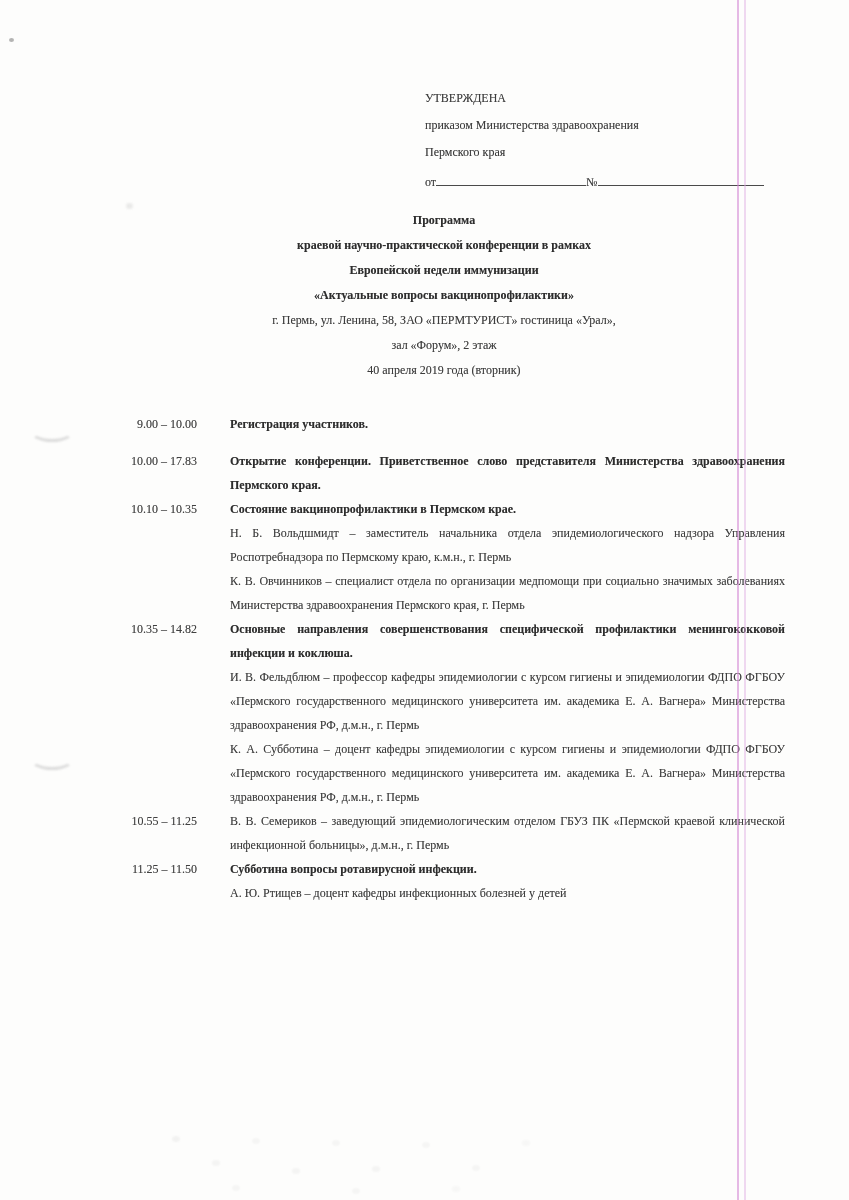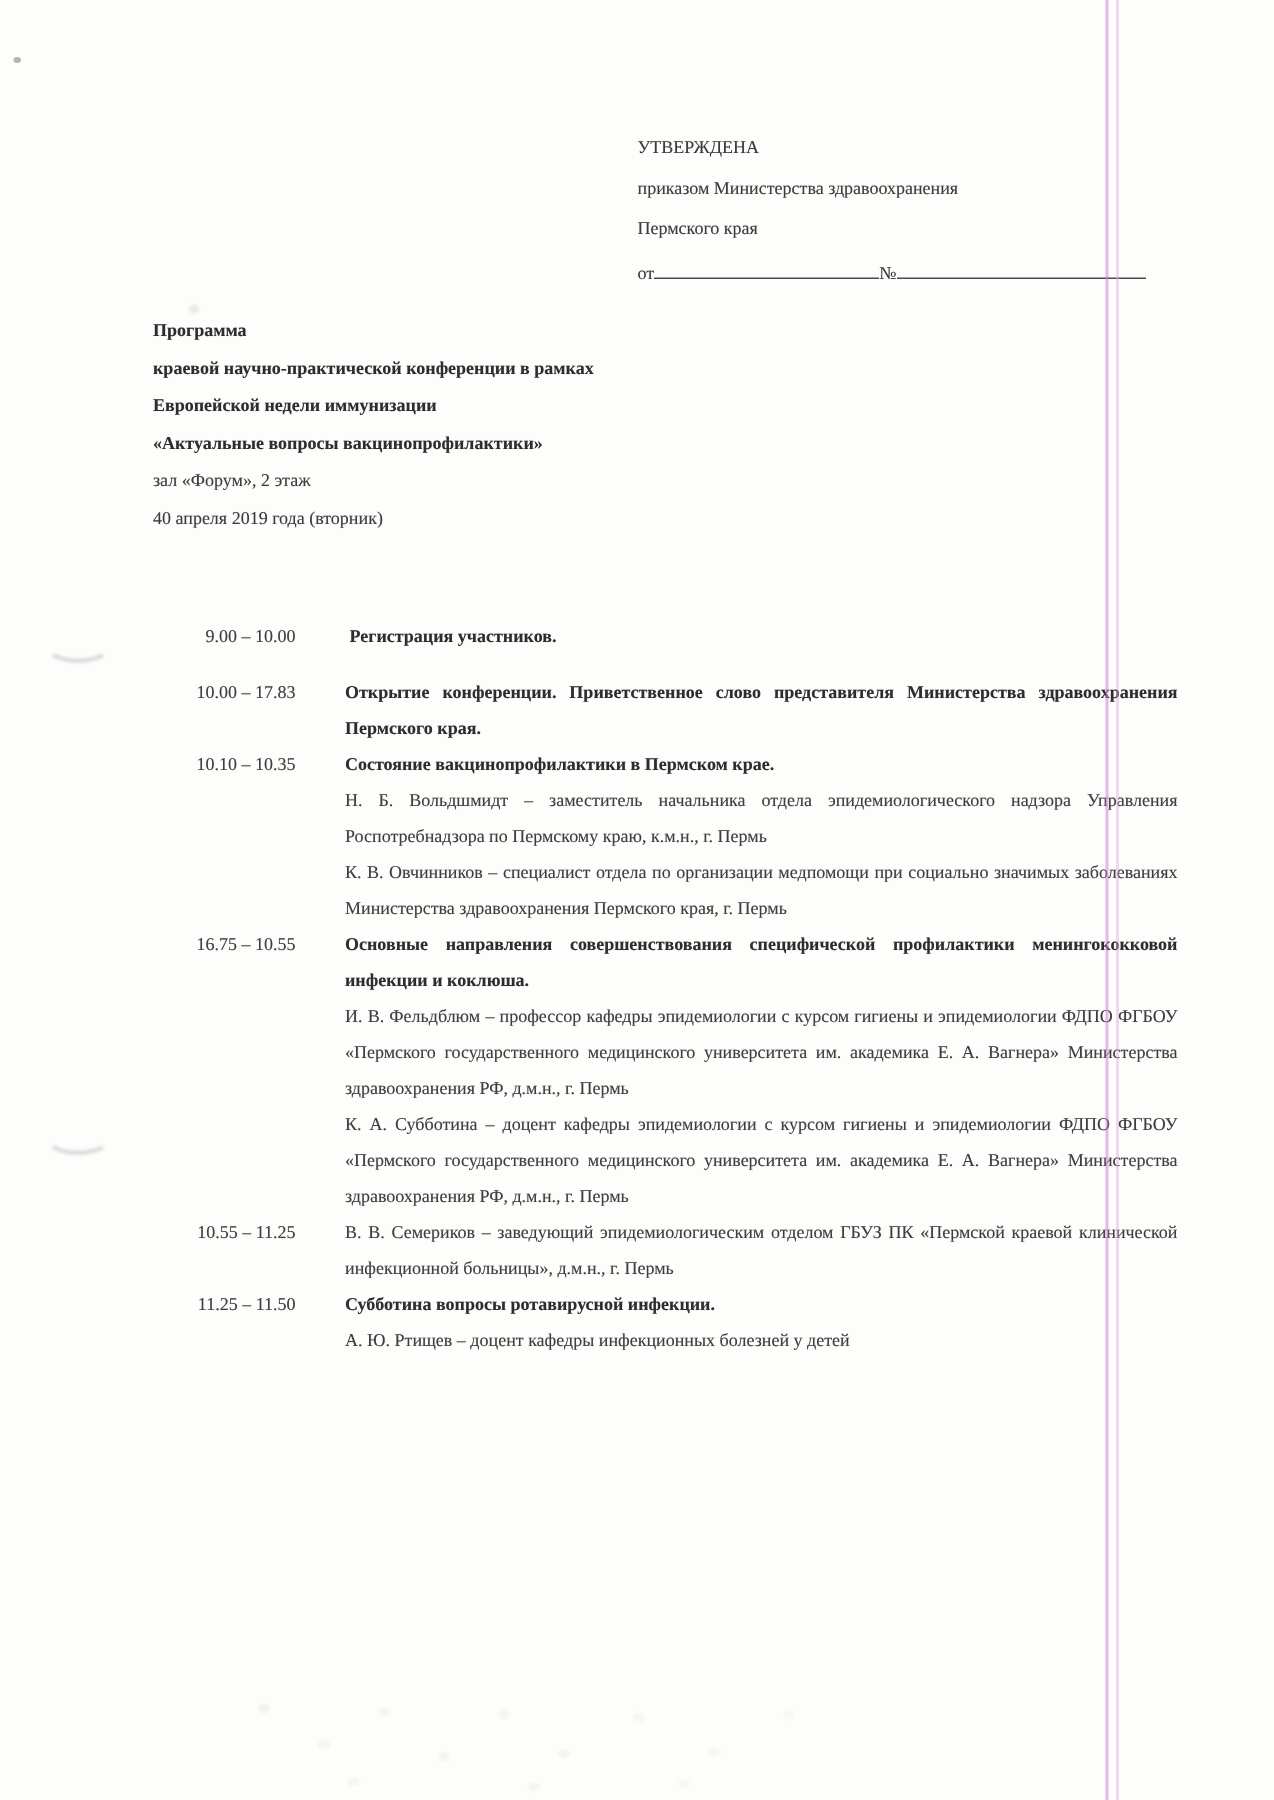--- a/index.html
+++ b/index.html
@@ -33,34 +33,34 @@
   }
   .blank-date { width: 150px; }
   .blank-num  { width: 166px; }
 
   
   .title-block {
     position: absolute;
     left: 102px;
     top: 208px;
     width: 684px;
-    text-align: left;
+    text-align: center;
     line-height: 25px;
   }
   .title-bold { font-weight: 700; color: #2d2d2d; }
 
   
   .schedule {
     position: absolute;
     left: 85px;
     top: 412px;
     width: 703px;
   }
   .row { display: flex; align-items: flex-start; }
-  .row.first { margin-bottom: 13px; justify-content: space-between; }
+  .row.first { margin-bottom: 13px; }
   .time {
     flex: 0 0 112px;
     text-align: right;
     white-space: nowrap;
     color: #404040;
   }
   .content {
     margin-left: 33px;
     width: 555px;
     text-align: justify;
@@ -121,20 +121,21 @@
     <div>приказом Министерства здравоохранения</div>
     <div>Пермского края</div>
     <div class="from-line"><span>от</span><span class="blank blank-date"></span><span>№</span><span class="blank blank-num"></span></div>
   </div>
 
   <div class="title-block">
     <div class="title-bold">Программа</div>
     <div class="title-bold">краевой научно-практической конференции в рамках</div>
     <div class="title-bold">Европейской недели иммунизации</div>
     <div class="title-bold">«Актуальные вопросы вакцинопрофилактики»</div>
+    <div>г. Пермь, ул. Ленина, 58, ЗАО «ПЕРМТУРИСТ» гостиница «Урал»,</div>
     <div>зал «Форум», 2 этаж</div>
     <div>40 апреля 2019 года (вторник)</div>
   </div>
 
   <div class="schedule" id="schedule">
       <div class="row first">
         <div class="time">9.00 – 10.00</div>
         <div class="content">
           <div class="entry-title">Регистрация участников.</div>
         </div>
@@ -147,21 +148,21 @@
       </div>
       <div class="row">
         <div class="time">10.10 – 10.35</div>
         <div class="content">
           <div class="entry-title">Состояние вакцинопрофилактики в Пермском крае.</div>
           <div class="speaker">Н.&nbsp;Б.&nbsp;Вольдшмидт&nbsp;–&nbsp;заместитель начальника отдела эпидемиологического надзора Управления Роспотребнадзора по Пермскому краю, к.м.н., г.&nbsp;Пермь</div>
           <div class="speaker">К.&nbsp;В.&nbsp;Овчинников&nbsp;–&nbsp;специалист отдела по организации медпомощи при социально значимых заболеваниях Министерства здравоохранения Пермского края, г.&nbsp;Пермь</div>
         </div>
       </div>
       <div class="row">
-        <div class="time">16.75 – 10.55</div>
+        <div class="time">10.35 – 14.82</div>
         <div class="content">
           <div class="entry-title">Основные направления совершенствования специфической профилактики менингококковой инфекции и коклюша.</div>
           <div class="speaker">И.&nbsp;В.&nbsp;Фельдблюм&nbsp;–&nbsp;профессор кафедры эпидемиологии с курсом гигиены и эпидемиологии ФДПО ФГБОУ «Пермского государственного медицинского университета им.&nbsp;академика Е.&nbsp;А.&nbsp;Вагнера» Министерства здравоохранения РФ, д.м.н., г.&nbsp;Пермь</div>
           <div class="speaker">К.&nbsp;А.&nbsp;Субботина&nbsp;–&nbsp;доцент кафедры эпидемиологии с курсом гигиены и эпидемиологии ФДПО ФГБОУ «Пермского государственного медицинского университета им.&nbsp;академика Е.&nbsp;А.&nbsp;Вагнера» Министерства здравоохранения РФ, д.м.н., г.&nbsp;Пермь</div>
         </div>
       </div>
       <div class="row">
         <div class="time">10.55 – 11.25</div>
         <div class="content">
           <div class="speaker">В.&nbsp;В.&nbsp;Семериков&nbsp;–&nbsp;заведующий эпидемиологическим отделом ГБУЗ ПК «Пермской краевой клинической инфекционной больницы», д.м.н., г.&nbsp;Пермь</div>

